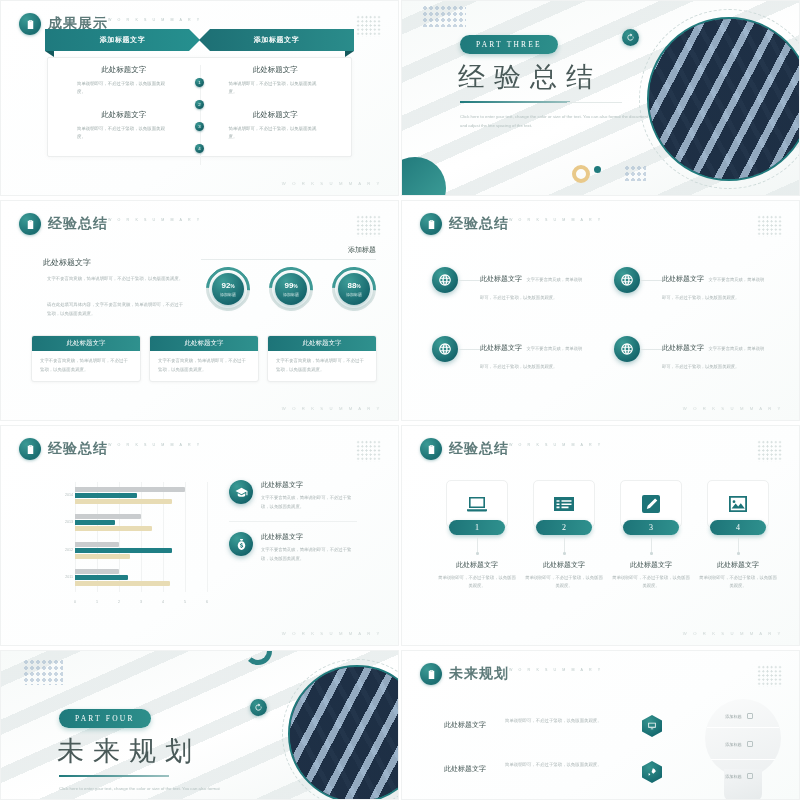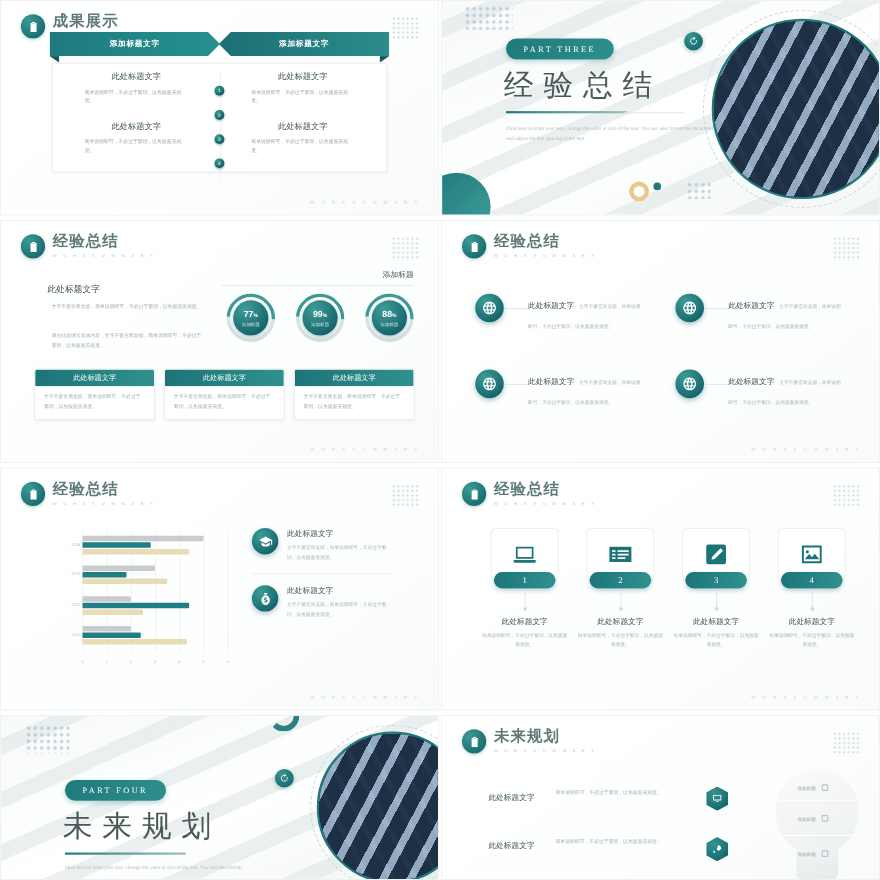--- a/index.html
+++ b/index.html
@@ -33,21 +33,21 @@
 
   
   .hdr { position:absolute; left:18px; top:12px; display:flex; align-items:center; gap:7px; }
   .hdr-badge{
     width:22px;height:22px;border-radius:50%;
     background:radial-gradient(circle at 32% 28%,#3b9a95,#1c6f72 70%);
     box-shadow:0 1px 3px rgba(28,111,114,.35);
     display:flex;align-items:center;justify-content:center;flex:none;
   }
   .hdr-badge svg{width:11px;height:11px;fill:#ffffff;}
-  .hdr-txt{display:flex;flex-direction:column;}
+  .hdr-txt{display:flex;flex-direction:row;}
   .hdr-title{
     font-family:"Liberation Serif","DejaVu Serif",serif;
     font-size:14px;font-weight:700;color:#5d7a79;letter-spacing:1px;line-height:1.1;
   }
   .hdr-sub{font-size:3.6px;letter-spacing:2.6px;color:#b9c7c6;margin-top:2px;}
 
   .dotgrid{
     position:absolute;right:16px;top:14px;width:26px;height:22px;
     background-image:radial-gradient(#d5dedd 38%,transparent 39%);
     background-size:4.2px 4.2px;opacity:.95;
@@ -369,21 +369,21 @@
     <div class="lbl-right" style="top:44px;">添加标题</div>
     <div class="hr-thin" style="left:200px;right:22px;top:58px;"></div>
 
     <div class="s3-h" style="left:42px;top:56px;">此处标题文字</div>
     <div class="s3-p" style="left:46px;top:74px;width:140px;">文字不要言简意赅，简单说明即可，不必过于繁琐，以免版面美观度。</div>
     <div class="s3-p" style="left:46px;top:100px;width:140px;">请在此处填写具体内容，文字不要言简意赅，简单说明即可，不必过于繁琐，以免版面美观度。</div>
 
     <div class="ring-wrap" style="left:205px;top:66px;">
       <div class="ring-arc"></div>
       <div class="ring-core">
-        <span class="ring-pct"><span>77</span><small>%</small></span>
+        <span class="ring-pct"><span>92</span><small>%</small></span>
         <span class="ring-cap">添加标题</span>
       </div>
     </div>
     <div class="ring-wrap" style="left:268px;top:66px;">
       <div class="ring-arc"></div>
       <div class="ring-core">
         <span class="ring-pct"><span>99</span><small>%</small></span>
         <span class="ring-cap">添加标题</span>
       </div>
     </div>

